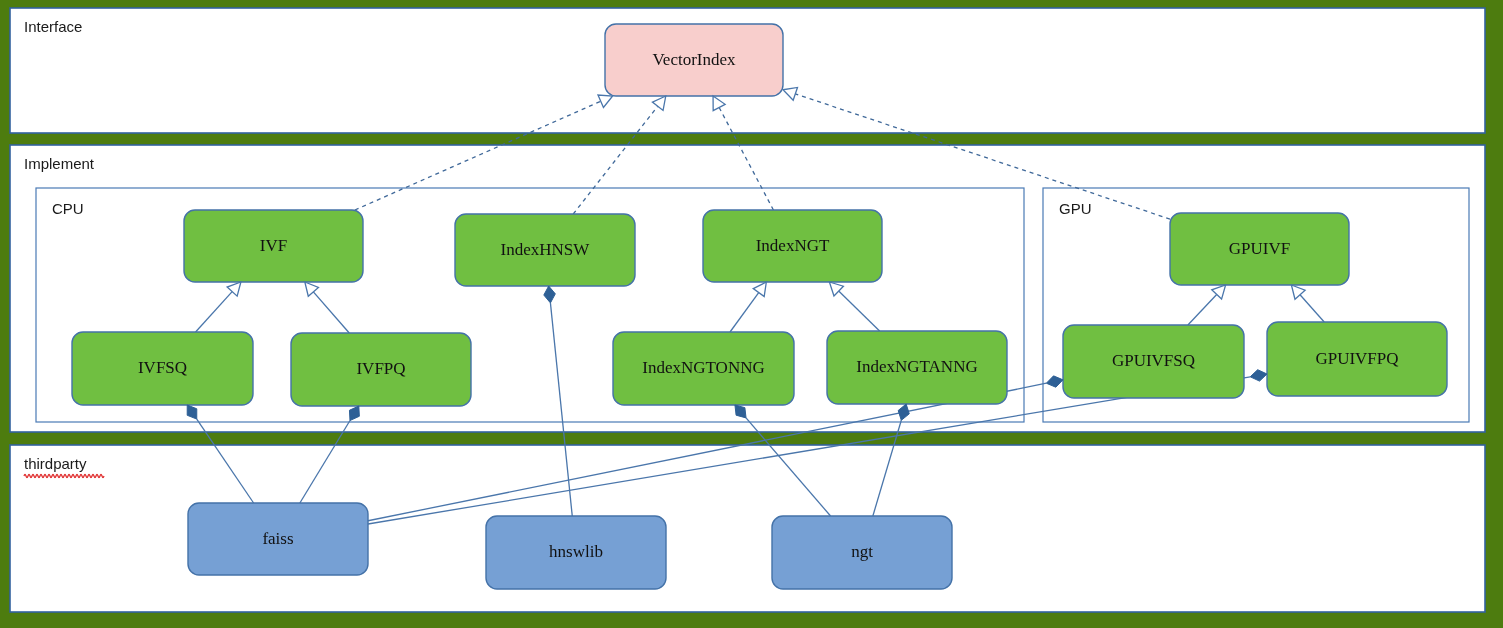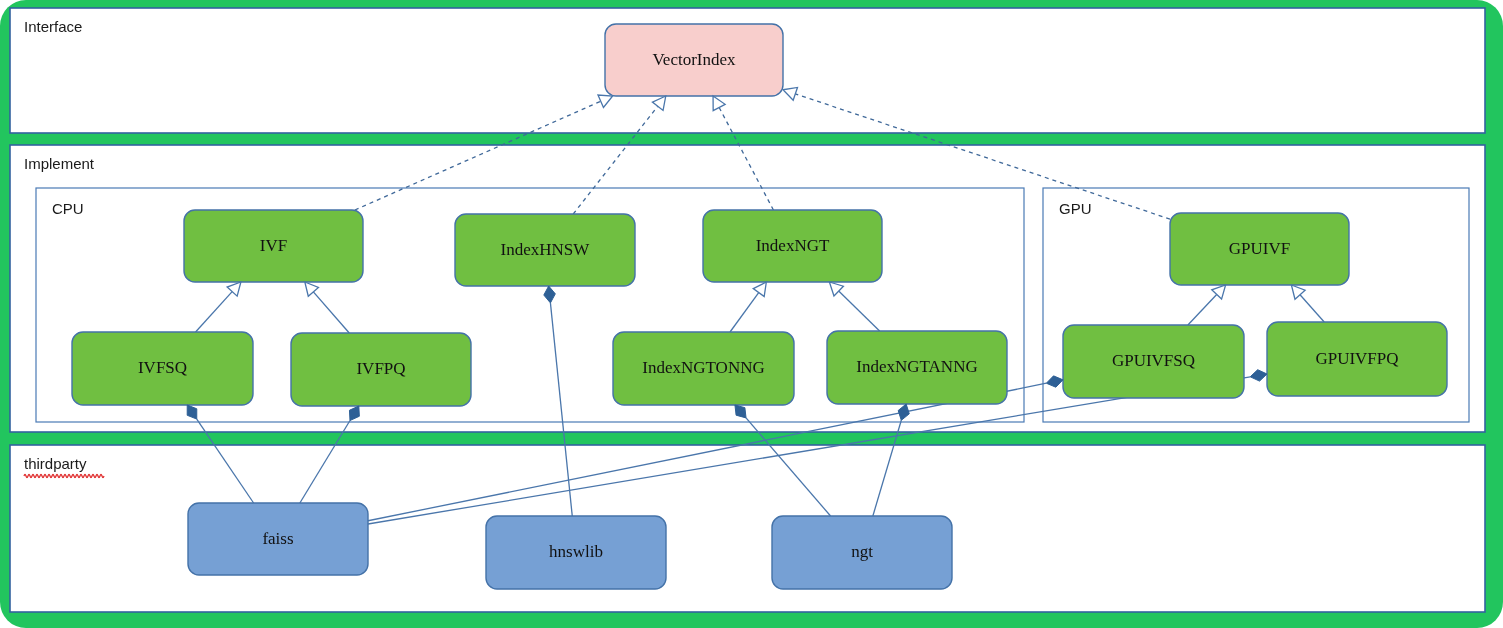--- a/index.html
+++ b/index.html
@@ -8,23 +8,22 @@
     padding: 0;
     background: #ffffff;
   }
   body {
     font-family: "Liberation Serif", "DejaVu Serif", serif;
   }
   #canvas {
     position: relative;
     width: 1503px;
     height: 628px;
-    background: #22c55e;
+    background: #4d7c0f;
     overflow: hidden;
-    border-radius: 26px;
   }
   svg#diagram {
     position: absolute;
     left: 0;
     top: 0;
     width: 1503px;
     height: 628px;
   }
   .group-rect {
     fill: #ffffff;

